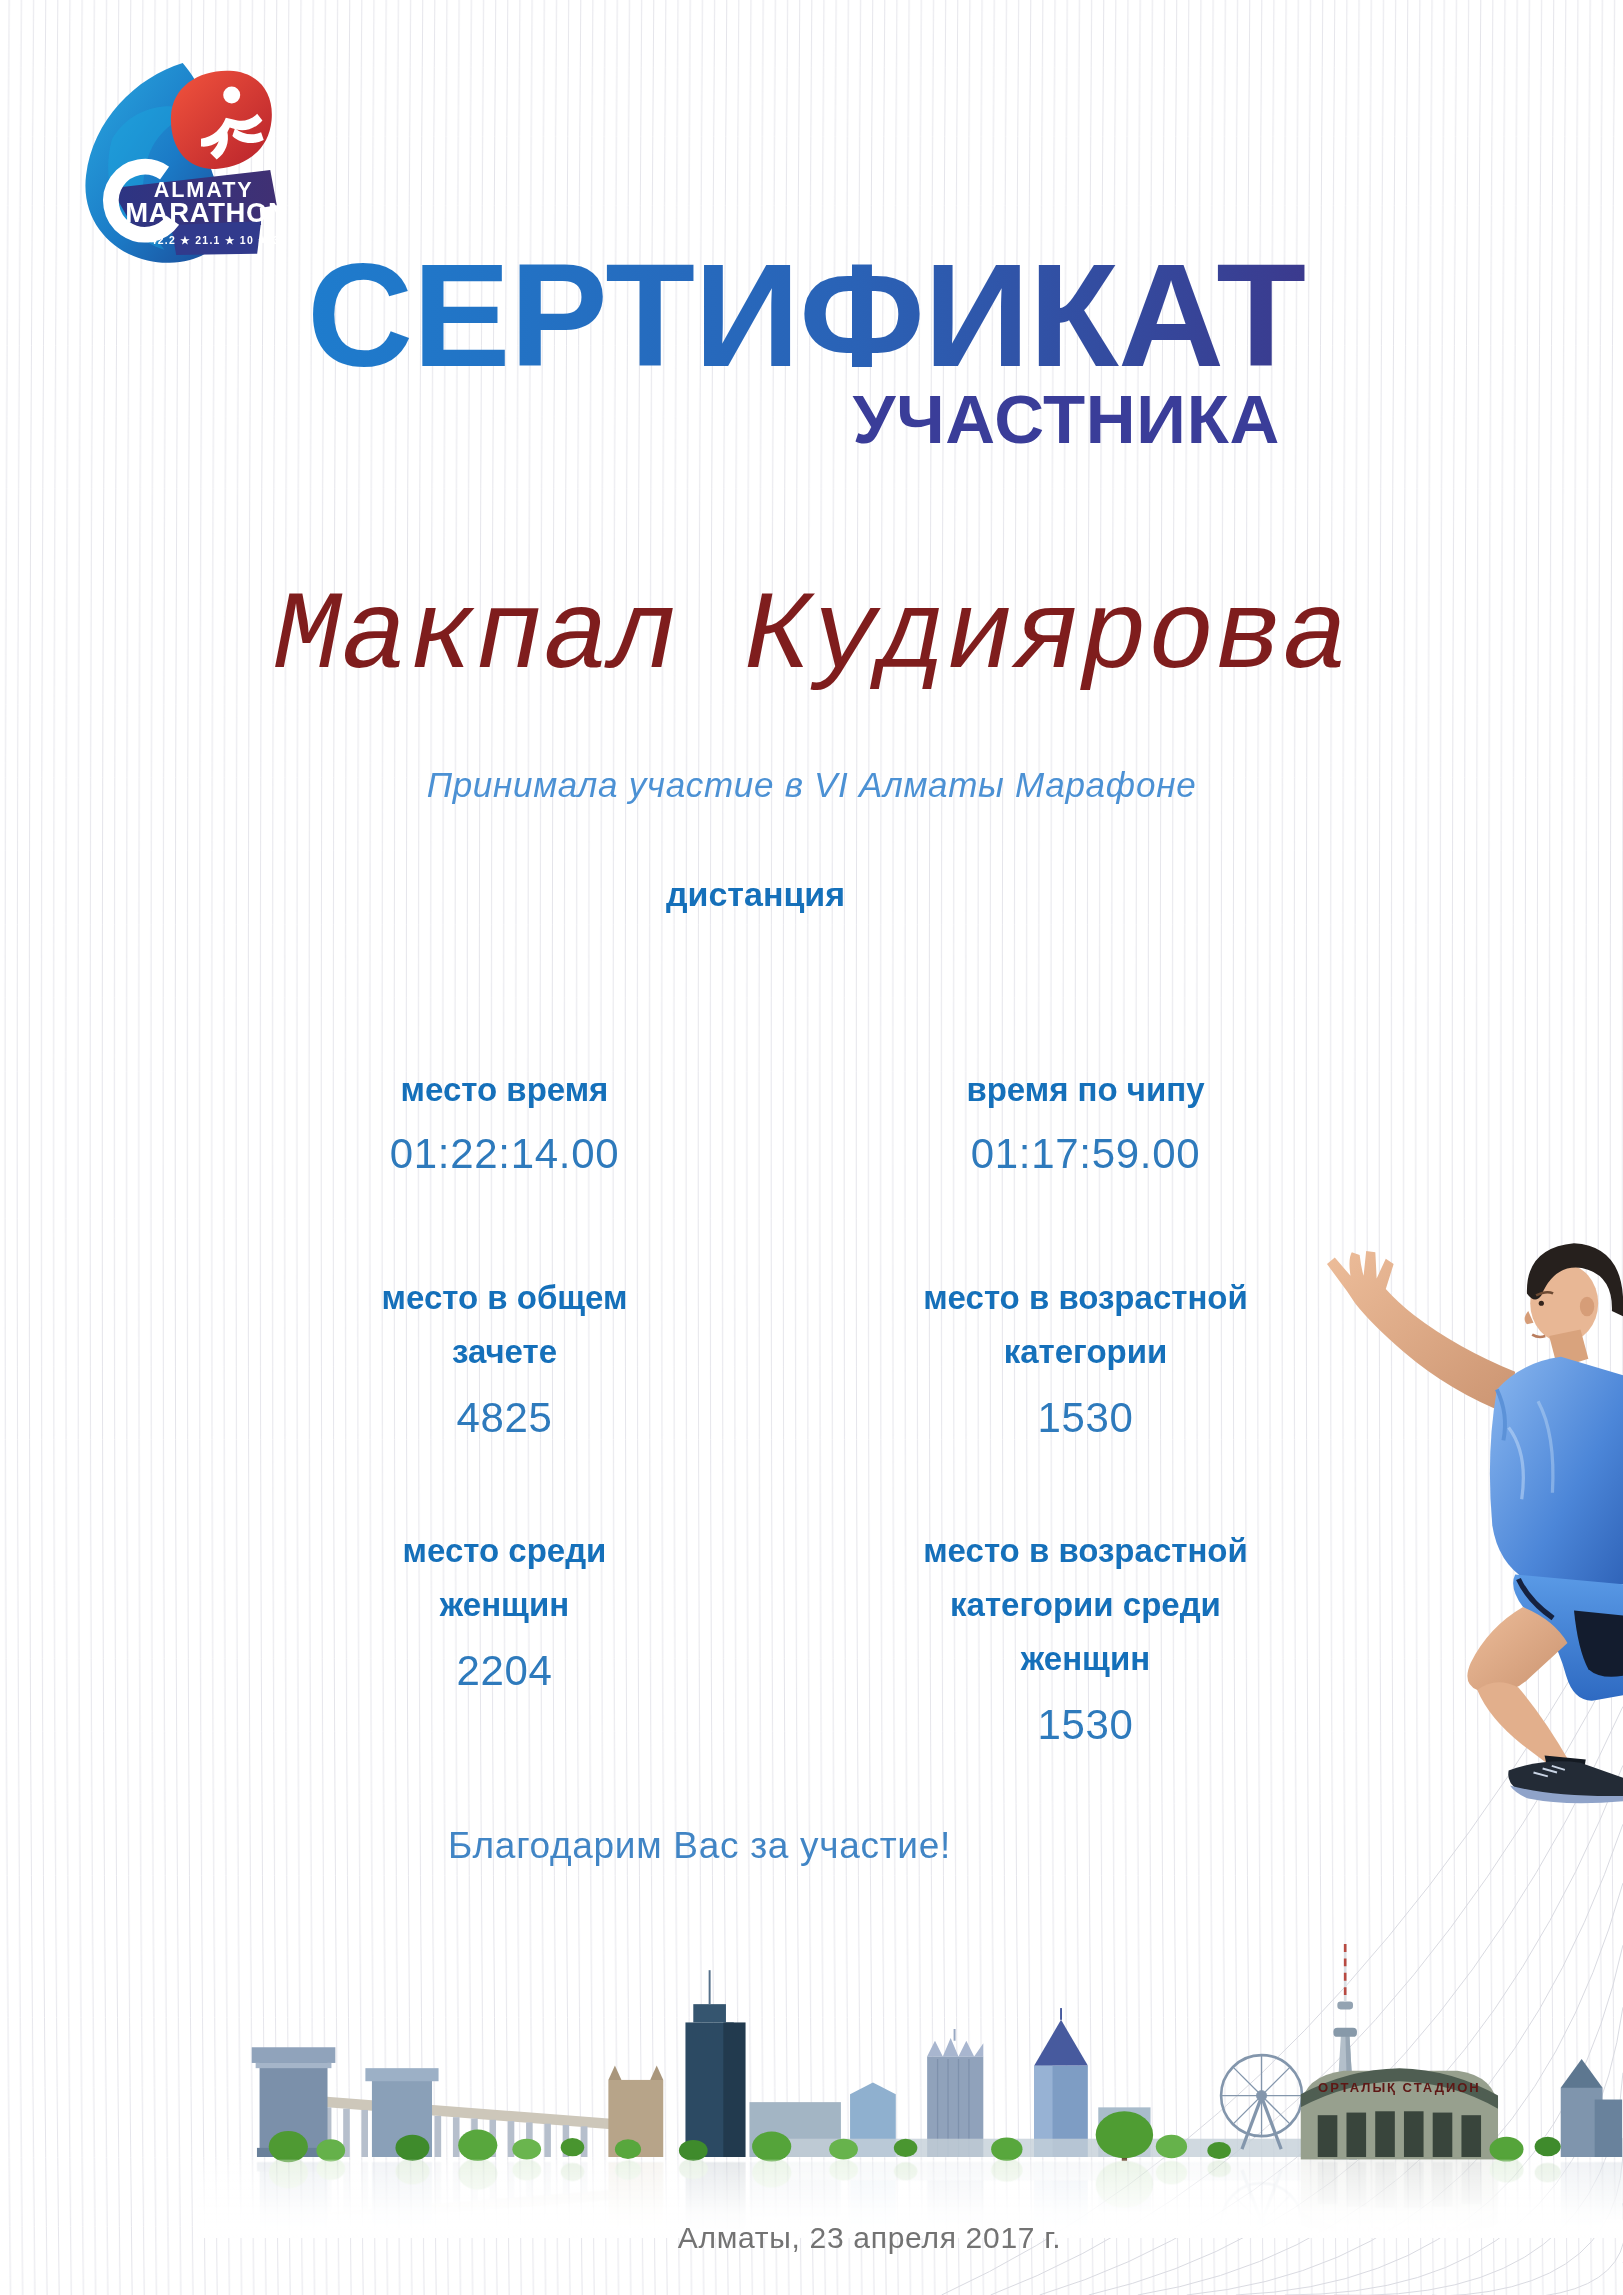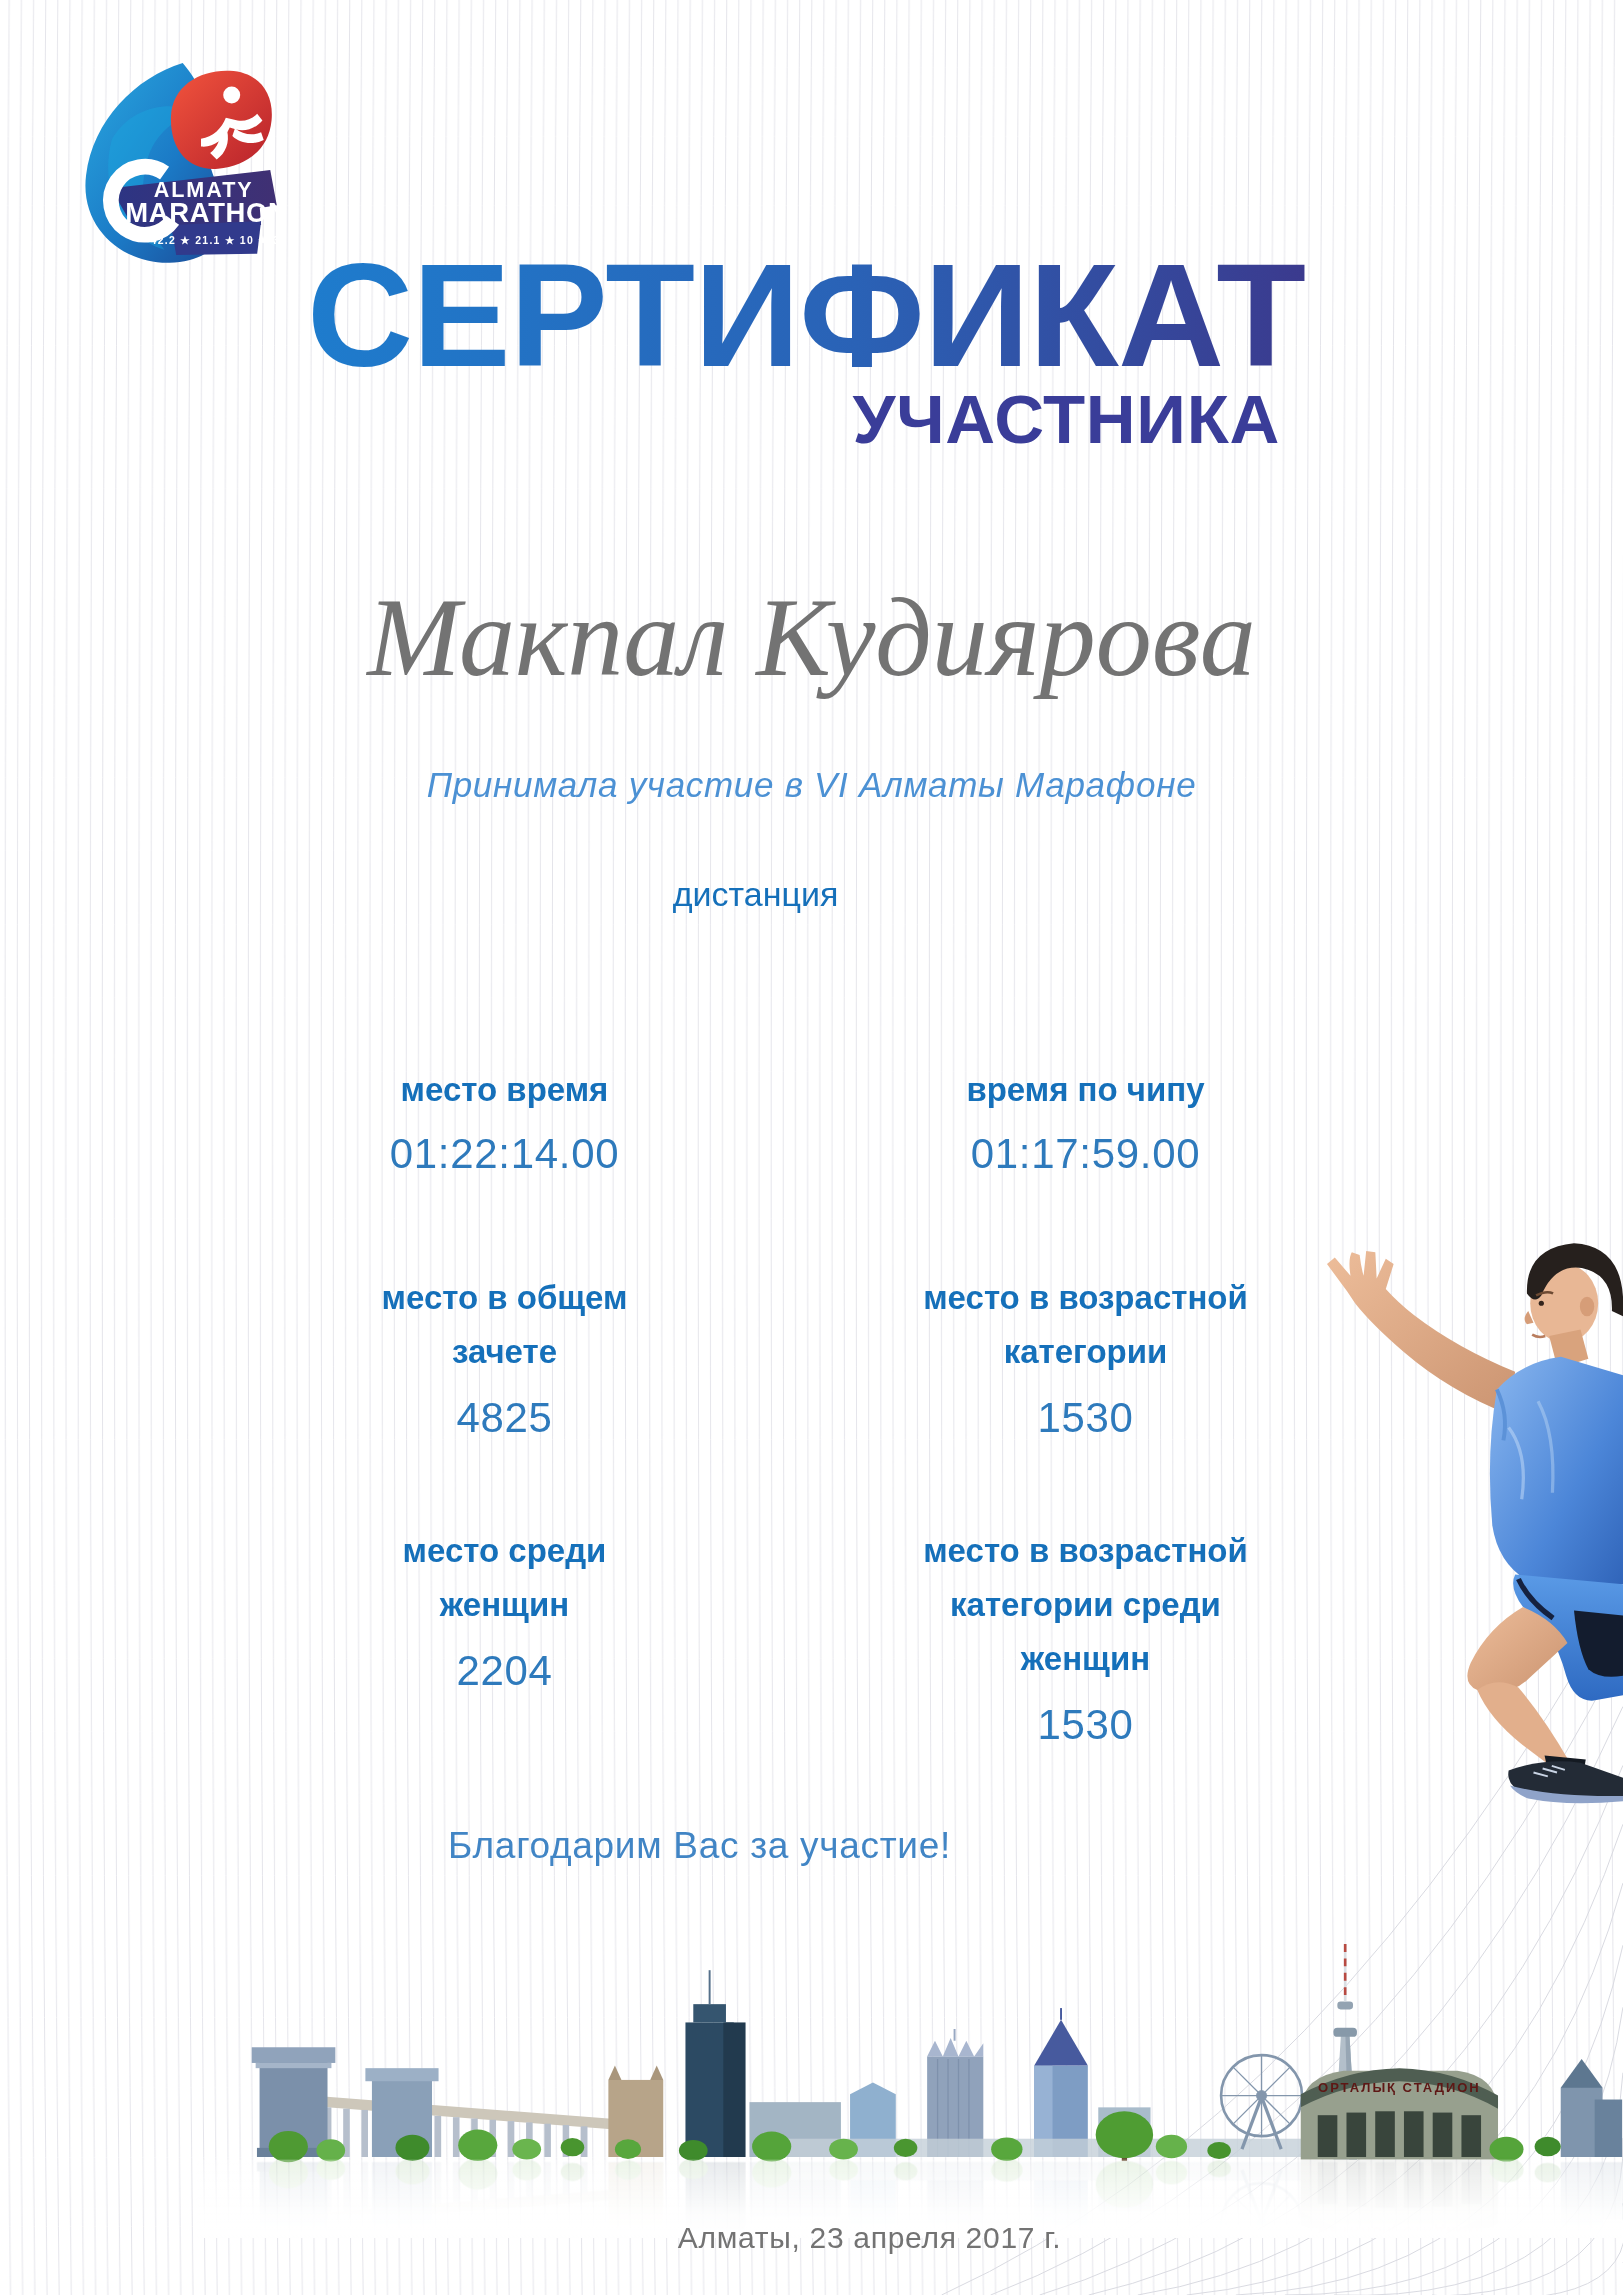--- a/index.html
+++ b/index.html
@@ -7,24 +7,24 @@
         font-family:"Liberation Sans",sans-serif;}
   .bg{position:absolute;left:0;top:0;z-index:0;}
   .abs{position:absolute;z-index:3;}
   
   .title{left:307px;top:242px;font-size:147px;font-weight:700;letter-spacing:-0.7px;line-height:1;
          background:linear-gradient(90deg,#1e7ccd 0%,#2a62b6 55%,#3b3a8e 100%);
          -webkit-background-clip:text;background-clip:text;color:transparent;white-space:nowrap;}
   @supports not (-webkit-background-clip:text){.title{color:#2a62b6;background:none;}}
   .subtitle{right:343px;top:385px;font-size:69px;font-weight:700;letter-spacing:0.7px;line-height:1;
             color:#3a3d99;white-space:nowrap;}
-  .name{left:0;top:576px;width:1623px;text-align:center;font-family:Liberation Serif, serif;
-        font-style:italic;font-size:112px;line-height:1.1;color:#737373;white-space:nowrap;}
+  .name{left:0;top:576px;width:1623px;text-align:center;font-family:Liberation Mono, monospace;
+        font-style:italic;font-size:112px;line-height:1.1;color:#7f1d1d;white-space:nowrap;}
   .participation{left:0;top:765px;width:1623px;text-align:center;font-size:35px;color:#4c91d4;letter-spacing:0.7px;font-style:italic;}
-  .dist-label{left:0;top:875px;width:1511px;text-align:center;font-size:34px;font-weight:400;color:#1570ba;}
+  .dist-label{left:0;top:875px;width:1511px;text-align:center;font-size:34px;font-weight:700;color:#1570ba;}
   .dist-value{left:0;top:918px;width:1511px;text-align:center;font-size:44px;color:#2e7abc;letter-spacing:1.3px;}
   .cell{position:absolute;z-index:3;text-align:center;}
   .cell .lbl{font-size:33px;font-weight:700;color:#1570ba;line-height:1.64;}
   .cell .val{font-size:42px;color:#2e7abc;letter-spacing:0.7px;margin-top:3.9px;}
   .col-l{left:354px;width:301px;}
   .col-r{left:883px;width:405px;}
   .thanks{left:0;top:1825px;width:1399px;text-align:center;font-size:37px;color:#4185c5;letter-spacing:0.7px;}
   .date{left:116px;top:2221px;width:1507px;text-align:center;font-size:30px;color:#737373;letter-spacing:0.7px;z-index:6;}
   .logo{left:73px;top:60px;width:209px;height:207px;z-index:4;}
   .runner{right:0;top:1218px;width:330px;height:592px;z-index:2;}

